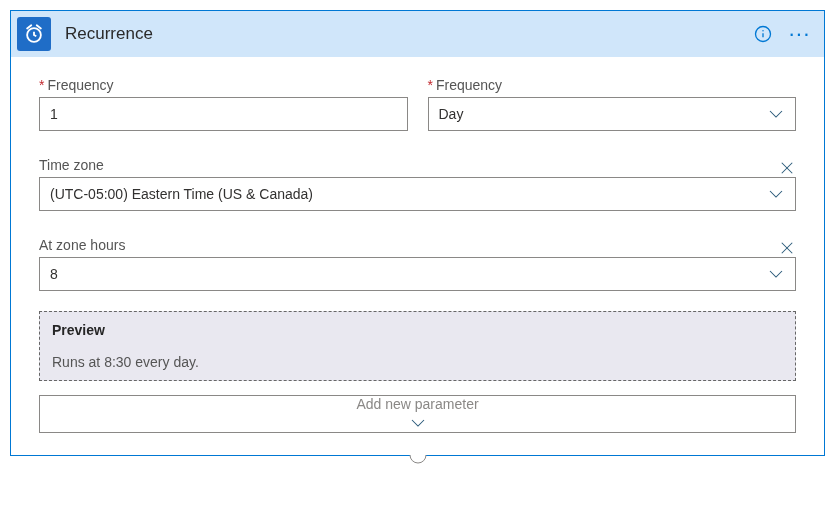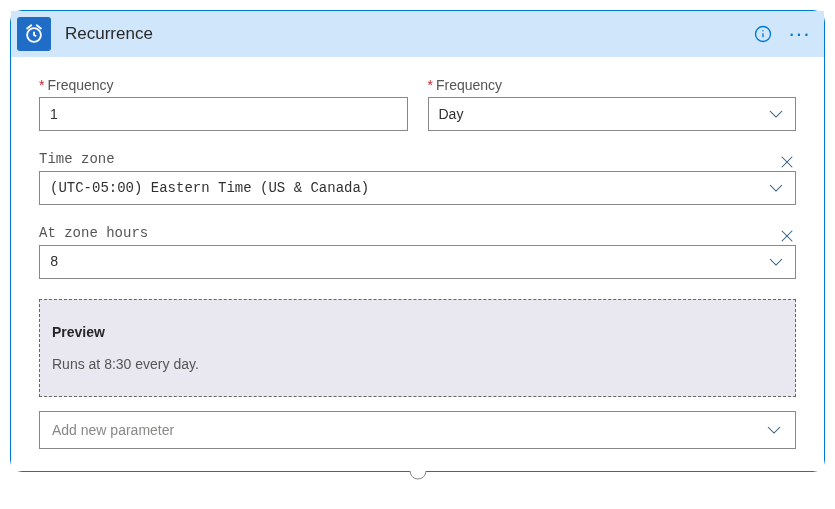--- a/index.html
+++ b/index.html
@@ -7,21 +7,21 @@
     margin: 0;
     padding: 10px;
     font-family: "Segoe UI", Arial, sans-serif;
     background: #fff;
     font-size: 14px;
     color: #323130;
   }
   .card {
     width: 815px;
     border: 1px solid #0078d4;
-    border-radius: 12px;
+    border-radius: 0;
   }
   .card-header {
     height: 46px;
     background: #d0e6fa;
     display: flex;
     align-items: center;
     padding: 0 10px 0 6px;
   }
   .header-icon {
     width: 34px;
@@ -100,42 +100,43 @@
   .input-value {
     flex: 1 1 auto;
     color: #323130;
     white-space: nowrap;
     overflow: hidden;
   }
   .chevron {
     flex-shrink: 0;
     display: inline-flex;
   }
-  .section { margin-top: 14px; font-family: Liberation Mono, monospace; }
+  .section { margin-top: 20px; }
   .label-row {
     display: flex;
     align-items: flex-end;
   }
   .label-row .field-label { flex: 1 1 auto; }
   .preview {
     margin-top: 20px;
     border: 1px dashed #666;
     background: #e9e8f0;
-    padding: 24px 12px;
+    padding: 10px 12px;
   }
   .preview-title { font-weight: 600; color: #262626; }
   .preview-sub { color: #555; margin-top: 16px; }
   .add-param {
     margin-top: 14px;
     height: 38px;
     border: 1px solid #8a8886;
     display: flex;
     align-items: center;
     padding: 0 12px;
     cursor: pointer;
+    flex-direction: column;
   }
   .add-param .text { flex: 1 1 auto; color: #8a8886; }
   .connector {
     width: 815px;
     position: relative;
     height: 8px;
   }
   .connector svg { position: absolute; left: 50%; transform: translateX(-50%); top: -1px; }
 </style>
 </head>

